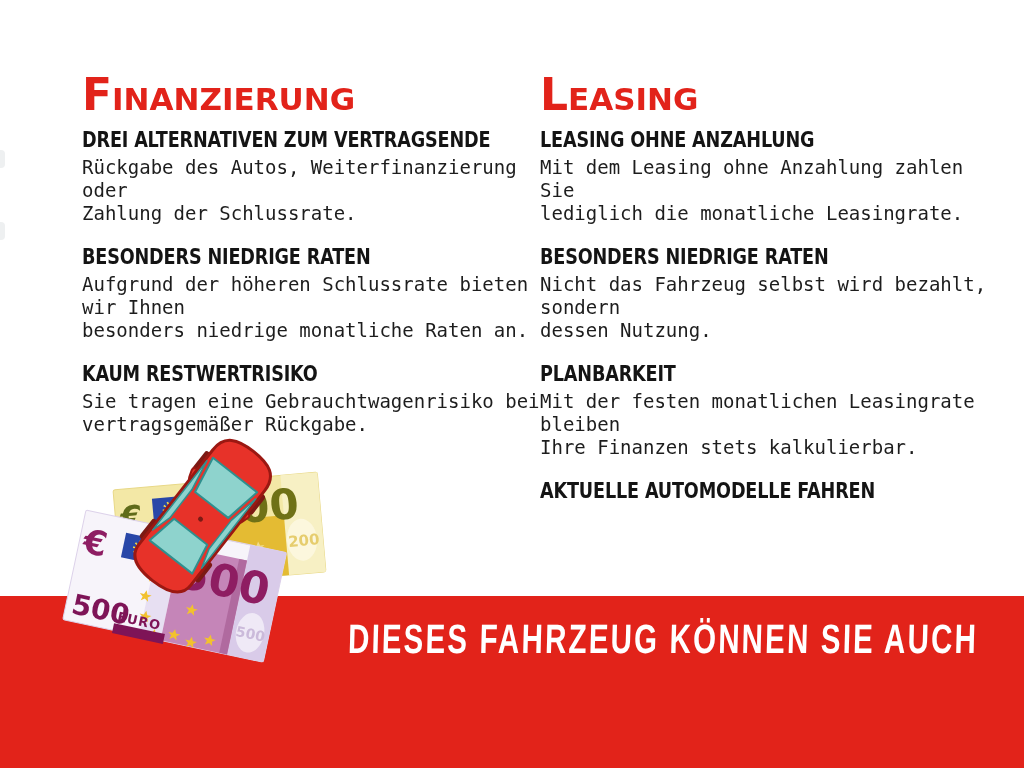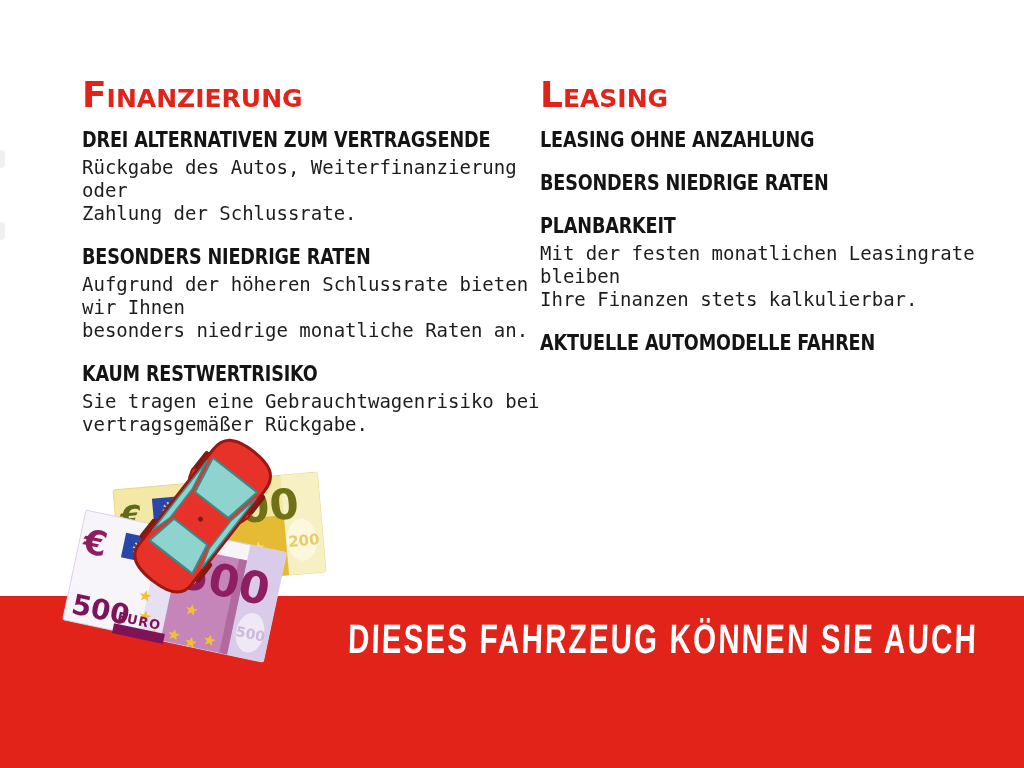--- a/index.html
+++ b/index.html
@@ -3,21 +3,21 @@
 <meta charset="utf-8">
 <style>
   html,body{margin:0;padding:0;background:#888;}
   .stage{position:relative;width:1024px;height:768px;background:#ffffff;overflow:hidden;
          font-family:"Liberation Sans",sans-serif;}
   
   .col{position:absolute;top:74px;}
   .col-left{left:82px;width:472px;}
   .col-right{left:540px;width:458px;}
   h1.col-title{margin:0 0 13px 0;font-family:"DejaVu Sans",sans-serif;font-weight:bold;
-       font-size:36px;line-height:42px;color:#e2231a;font-variant:small-caps;letter-spacing:0px;}
+       font-size:44px;line-height:42px;color:#e2231a;font-variant:small-caps;letter-spacing:0px;}
   .section{margin:0 0 21px 0;}
   h2.sec-head{margin:0 0 5px 0;font-family:"DejaVu Sans",sans-serif;font-weight:bold;
        font-size:21px;line-height:22px;color:#141414;letter-spacing:-0.2px;
        transform:scaleX(0.84);transform-origin:0 50%;white-space:nowrap;}
   p.sec-body{margin:0;font-family:"DejaVu Sans Mono",monospace;font-size:19px;
        line-height:23px;color:#1d1d1d;white-space:pre-line;}
   
   .banner{position:absolute;left:0;top:596px;width:1024px;height:172px;background:#e2231a;z-index:1;}
   .banner-text{position:absolute;right:46px;top:20px;text-align:right;color:#ffffff;}
   .banner-line1-wrap,.banner-line2-wrap{display:block;}
@@ -59,23 +59,27 @@
       <h2 class="sec-head">KAUM RESTWERTRISIKO</h2>
       <p class="sec-body">Sie tragen eine Gebrauchtwagenrisiko bei
 vertragsgemäßer Rückgabe.</p>
     </div>
   </div>
 
   <div class="col col-right">
     <h1 class="col-title">Leasing</h1>
     <div class="section">
       <h2 class="sec-head">LEASING OHNE ANZAHLUNG</h2>
+      <p class="sec-body">Mit dem Leasing ohne Anzahlung zahlen Sie
+lediglich die monatliche Leasingrate.</p>
     </div>
     <div class="section">
       <h2 class="sec-head">BESONDERS NIEDRIGE RATEN</h2>
+      <p class="sec-body">Nicht das Fahrzeug selbst wird bezahlt, sondern
+dessen Nutzung.</p>
     </div>
     <div class="section">
       <h2 class="sec-head">PLANBARKEIT</h2>
       <p class="sec-body">Mit der festen monatlichen Leasingrate bleiben
 Ihre Finanzen stets kalkulierbar.</p>
     </div>
     <div class="section">
       <h2 class="sec-head">AKTUELLE AUTOMODELLE FAHREN</h2>
     </div>
   </div>

